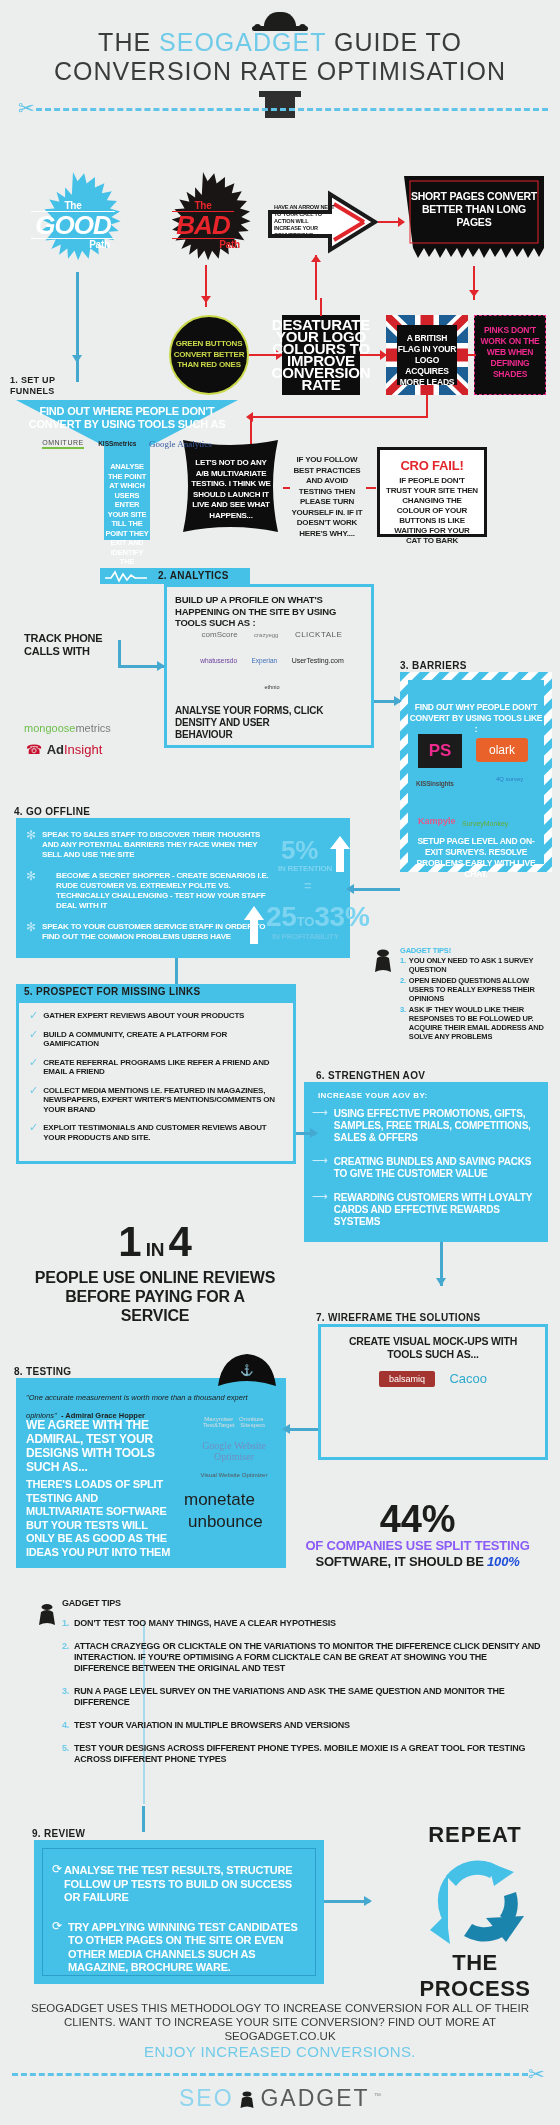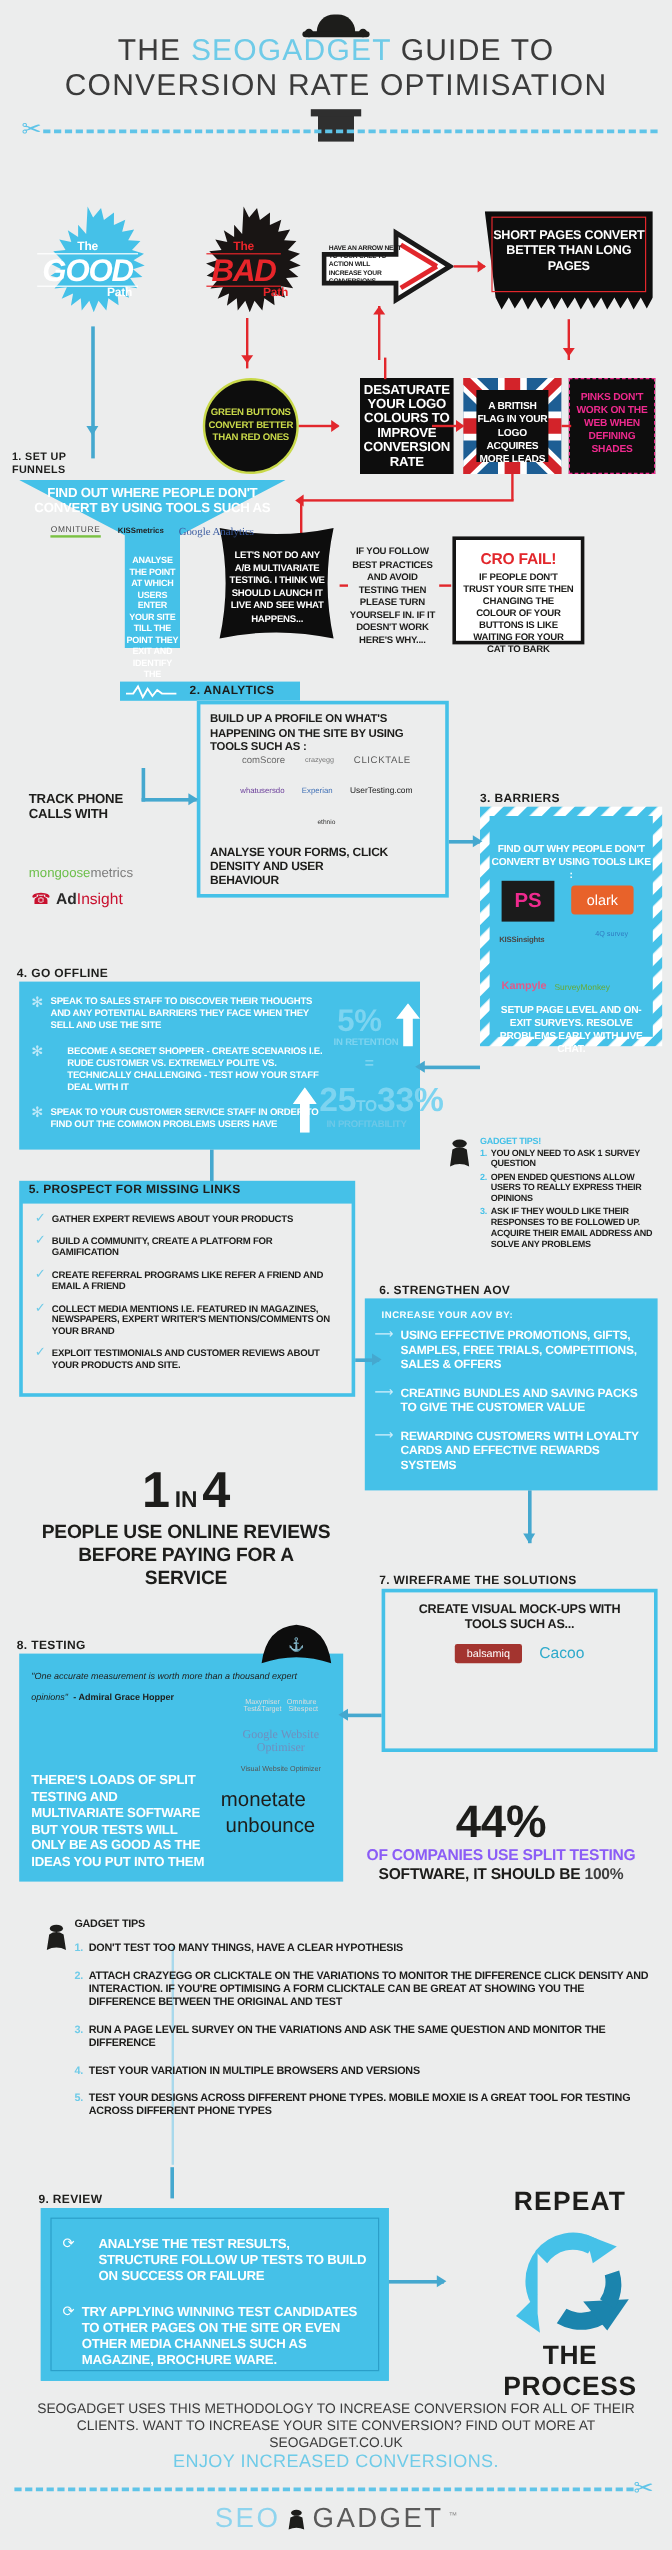--- a/index.html
+++ b/index.html
@@ -142,21 +142,21 @@
 
 <div class="lnr abs" style="left:315px; top:255px; width:2px; height:45px;"></div>
 <div class="ah abs ah-d" style="left:311px; top:255px; border-bottom:7px solid #e2272c;"></div>
 
 <div class="abs" style="left:169px; top:315px; width:80px; height:80px; border-radius:50%; background:#0d0d0d; border:2px solid #c9d94a; display:flex; align-items:center; justify-content:center;">
   <div class="cond" style="color:#c9d94a; font-weight:bold; font-size:8px; line-height:10.5px; text-align:center; width:82px;">GREEN BUTTONS CONVERT BETTER THAN RED ONES</div>
 </div>
 <div class="lnr abs" style="left:249px; top:354px; width:33px; height:2px;"></div>
 <div class="ah ah-lr abs" style="left:276px; top:350px; border-left:7px solid #e2272c;"></div>
 
-<div class="blkbox cond" style="left:300px; top:315px; width:78px; height:80px; font-size:11px; line-height:12px;">DESATURATE YOUR LOGO COLOURS TO IMPROVE CONVERSION RATE</div>
+<div class="blkbox cond" style="left:282px; top:315px; width:78px; height:80px; font-size:15px; line-height:12px;">DESATURATE YOUR LOGO COLOURS TO IMPROVE CONVERSION RATE</div>
 <div class="lnr abs" style="left:320px; top:298px; width:2px; height:18px;"></div>
 
 <div class="abs" style="left:386px; top:315px; width:82px; height:80px;">
   <svg width="82" height="80" viewBox="0 0 82 80" style="position:absolute;left:0;top:0;">
     <rect width="82" height="80" fill="#1d5e94"></rect>
     <path d="M0 0 L82 80 M82 0 L0 80" stroke="#fff" stroke-width="16"></path>
     <path d="M0 0 L82 80 M82 0 L0 80" stroke="#d3232a" stroke-width="8"></path>
     <path d="M41 0 V80 M0 40 H82" stroke="#fff" stroke-width="24"></path>
     <path d="M41 0 V80 M0 40 H82" stroke="#d3232a" stroke-width="13"></path>
   </svg>
@@ -231,21 +231,21 @@
       <span class="logo-chip" style="font-size:5.5px; color:#333;">ethnio</span>
     </div>
   </div>
   <div class="cond abs" style="left:8px; top:118px; width:150px; color:#1d1d1b; font-weight:bold; font-size:10px; line-height:12px;">ANALYSE YOUR FORMS, CLICK DENSITY AND USER BEHAVIOUR</div>
 </div>
 
 <div class="ln abs" style="left:118px; top:640px; width:3px; height:28px;"></div>
 <div class="ln abs" style="left:118px; top:665px; width:46px; height:3px;"></div>
 <div class="ah ah-lr abs" style="left:157px; top:661px; border-left:8px solid #45a8cf;"></div>
 
-<div class="cond abs" style="left:24px; top:660px; width:90px; color:#1d1d1b; font-weight:bold; font-size:11px; line-height:13px;">TRACK PHONE CALLS WITH</div>
+<div class="cond abs" style="left:24px; top:632px; width:90px; color:#1d1d1b; font-weight:bold; font-size:11px; line-height:13px;">TRACK PHONE CALLS WITH</div>
 <div class="abs" style="left:24px; top:718px;">
   <span style="font-size:11px; color:#6cbf4a;">mongoose</span><span style="font-size:11px; color:#7c7c7c;">metrics</span>
 </div>
 <div class="abs" style="left:26px; top:740px;">
   <span style="font-size:13px; color:#c8102e;">☎</span>
   <span style="font-size:13px; color:#2a2a2a; font-weight:600;">Ad</span><span style="font-size:13px; color:#c8102e;">Insight</span>
 </div>
 
 <div class="stepnum cond abs" style="left:400px; top:660px; font-size:10px;">3. BARRIERS</div>
 <div class="abs" style="left:400px; top:672px; width:152px; height:200px;">
@@ -405,20 +405,21 @@
     <span class="logo-chip" style="margin-left:10px; color:#2eaacb; font-size:13px;">Cacoo</span>
   </div>
 </div>
 
 <div class="stepnum cond abs" style="left:14px; top:1366px; font-size:10px;">8. TESTING</div>
 <div class="cyanbox" style="left:16px; top:1378px; width:270px; height:190px;">
   <div style="margin:8px 10px 0;">
     <span style="font-style:italic; color:#1d1d1b; font-size:7.5px; line-height:10px;">"One accurate measurement is worth more than a thousand expert opinions"</span>
     <span style="font-weight:bold; color:#1d1d1b; font-size:7.5px;">- Admiral Grace Hopper</span>
   </div>
+  <div class="cond abs" style="left:10px; top:40px; width:150px; color:#fff; font-weight:bold; font-size:12px; line-height:14px;">WE AGREE WITH THE ADMIRAL, TEST YOUR DESIGNS WITH TOOLS SUCH AS...</div>
 
   <div class="abs" style="left:172px; top:38px; width:92px; text-align:center;">
     <div class="tiny" style="color:#ddd;">
       <span>Maxymiser</span>
       <span style="margin-left:4px;">Omniture Test&amp;Target</span>
       <span style="margin-left:4px;">Sitespect</span>
     </div>
     <div style="margin-top:12px; font-family:'Liberation Serif',serif; font-size:10px; color:#6f8fbf;">Google Website Optimiser</div>
     <div class="tiny" style="margin-top:10px; color:#555;">Visual Website Optimizer</div>
   </div>
@@ -438,21 +439,21 @@
   </svg>
 </div>
 
 <div class="ln abs" style="left:286px; top:1428px; width:32px; height:3px;"></div>
 <div class="ah ah-lr abs" style="left:282px; top:1424px; border-right:8px solid #45a8cf;"></div>
 
 <div class="abs" style="left:290px; top:1500px; width:255px; text-align:center;">
   <div class="cond" style="font-size:38px; font-weight:bold; color:#1d1d1b; line-height:38px;">44%</div>
   <div class="cond" style="font-size:13px; font-weight:bold; color:#8b5cf6; line-height:16px;">OF COMPANIES USE SPLIT TESTING</div>
   <div class="cond" style="font-size:13px; font-weight:bold; color:#1d1d1b; line-height:16px;">
-    <span>SOFTWARE, IT SHOULD BE </span><span style="color:#404040;">100%</span>
+    <span>SOFTWARE, IT SHOULD BE </span><span style="color:#1d4ed8;font-style:italic;">100%</span>
   </div>
 </div>
 
 <div class="abs" style="left:36px; top:1602px; width:22px; height:24px;">
   <svg width="22" height="24" viewBox="0 0 22 24">
     <ellipse cx="11" cy="5" rx="5.5" ry="3" fill="#1d1d1b"></ellipse>
     <rect x="7.5" y="3" width="7" height="4" rx="1.5" fill="#1d1d1b"></rect>
     <path d="M5 10 Q11 6 17 10 L19 23 Q11 19 3 23 Z" fill="#1d1d1b"></path>
   </svg>
 </div>
@@ -482,21 +483,21 @@
 </div>
 
 <div class="ln abs" style="left:142px; top:1806px; width:3px; height:26px;"></div>
 <div class="stepnum cond abs" style="left:32px; top:1828px; font-size:10px;">9. REVIEW</div>
 <div class="cyanbox" style="left:34px; top:1840px; width:290px; height:144px;">
   <div class="abs" style="left:0; top:0; width:290px; height:144px; border:3px solid #45c1e8;"></div>
   <div class="abs" style="left:8px; top:8px; width:274px; height:128px; border:1.5px solid #2b9fc9;"></div>
   <div style="padding:24px 18px 0 18px;">
     <div style="display:flex; margin-bottom:16px;">
       <span style="color:#fff; font-size:12px; line-height:11px;">⟳</span>
-      <span class="cond" style="margin-left:20px; color:#fff; font-weight:bold; font-size:11px; line-height:13.5px;">ANALYSE THE TEST RESULTS, STRUCTURE FOLLOW UP TESTS TO BUILD ON SUCCESS OR FAILURE</span>
+      <span class="cond" style="margin-left:2px; color:#fff; font-weight:bold; font-size:11px; line-height:13.5px;">ANALYSE THE TEST RESULTS, STRUCTURE FOLLOW UP TESTS TO BUILD ON SUCCESS OR FAILURE</span>
     </div>
     <div style="display:flex;">
       <span style="color:#fff; font-size:12px; line-height:11px;">⟳</span>
       <span class="cond" style="margin-left:6px; color:#fff; font-weight:bold; font-size:11px; line-height:13.5px;">TRY APPLYING WINNING TEST CANDIDATES TO OTHER PAGES ON THE SITE OR EVEN OTHER MEDIA CHANNELS SUCH AS MAGAZINE, BROCHURE WARE.</span>
     </div>
   </div>
 </div>
 
 <div class="ln abs" style="left:324px; top:1900px; width:46px; height:3px;"></div>
 <div class="ah ah-lr abs" style="left:364px; top:1896px; border-left:8px solid #45a8cf;"></div>

